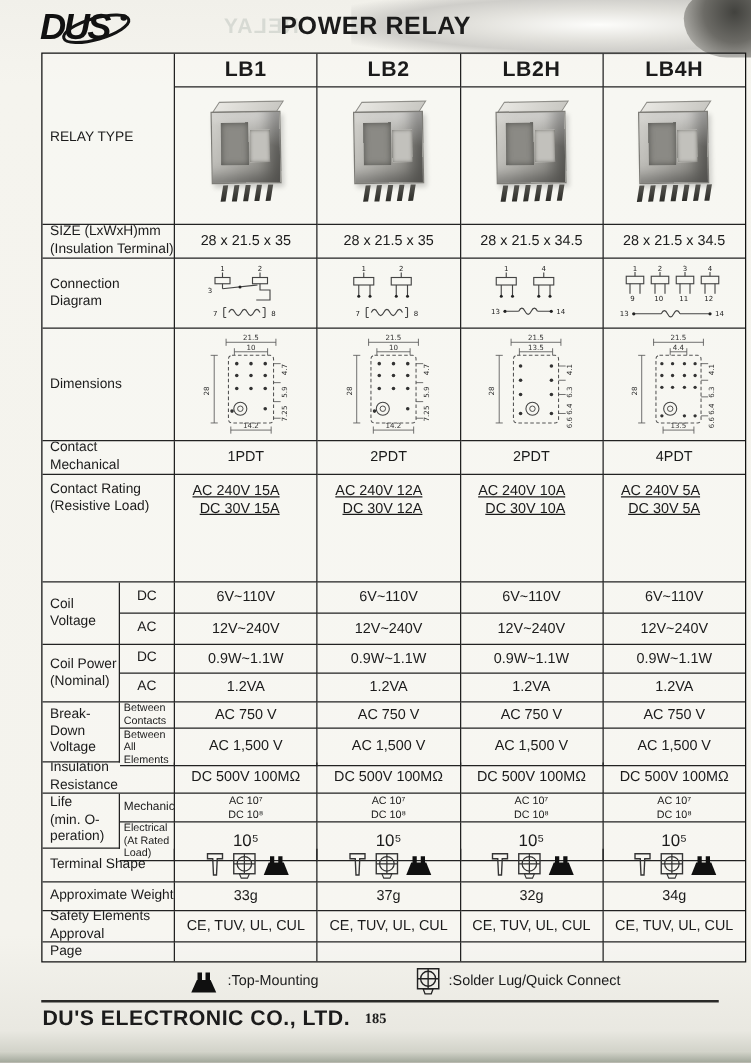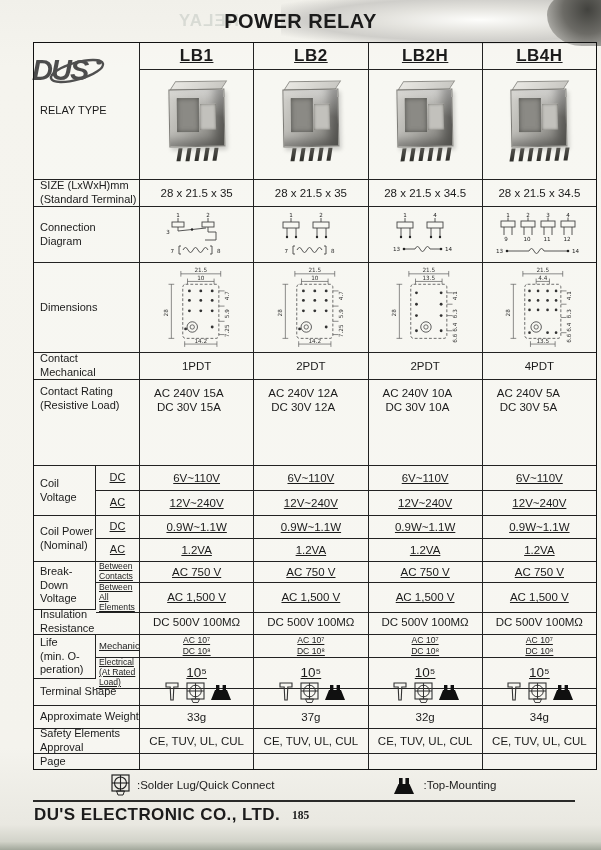--- a/index.html
+++ b/index.html
@@ -9,42 +9,42 @@
   .marble{position:absolute;top:0;right:0;width:320px;height:44px;
      background:radial-gradient(ellipse at 62% 45%, #fdfdfb 0%, #e3e2dd 35%, #cfceca 62%, rgba(207,206,202,0) 85%),
                 radial-gradient(ellipse at 90% 10%, #bdbcb7 0%, rgba(189,188,183,0) 60%);}
   .corner-blob{position:absolute;top:-6px;right:-4px;width:58px;height:52px;border-radius:40% 0 0 60%;
      background:radial-gradient(circle at 70% 30%, #42423e 0%, #6c6b66 45%, #a5a49f 75%, rgba(165,164,159,0) 95%);}
   .ghost-title{position:absolute;top:11px;left:178px;transform:scaleX(-1);opacity:.22;color:#7d8b84;
      font-weight:bold;font-size:17px;letter-spacing:1px;}
   .bottom-strip{position:absolute;left:0;bottom:0;width:100%;height:9px;background:linear-gradient(#d5d6cc,#a2a89b);}
 
   
-  .logo{position:absolute;top:6px;left:32px;width:88px;height:34px;margin-top:48px;}
+  .logo{position:absolute;top:6px;left:32px;width:88px;height:34px;}
   .logo-text{font-weight:900;font-size:29px;letter-spacing:-2px;font-style:italic;color:#111;}
   .orbit{position:absolute;left:14px;top:2px;width:62px;height:30px;pointer-events:none;}
   .title{position:absolute;top:10px;left:0;width:601px;text-align:center;font-weight:bold;font-size:20px;letter-spacing:.5px;}
 
   
   .tbl{position:absolute;left:33px;top:42px;width:564px;border:1.8px solid #111;background:rgba(255,255,255,.25);box-sizing:border-box;}
   .trow{display:flex;}
   .c{border-right:1.3px solid #222;border-bottom:1.3px solid #222;box-sizing:border-box;
      display:flex;align-items:center;justify-content:center;text-align:center;
      white-space:pre-line;font-size:11.5px;line-height:1.25;overflow:hidden;}
   .trow > .c:last-child{border-right:none;}
   .trow.last > .c{border-bottom:none;}
-  .colgroup{flex:1 1 0;display:flex;flex-direction:column;min-width:0;text-decoration:underline;}
+  .colgroup{flex:1 1 0;display:flex;flex-direction:column;min-width:0;}
   .colgroup > .trow{flex:1 1 0;}
   .v{flex:1 1 0;}
   .lbl{width:106px;flex:none;justify-content:flex-start;text-align:left;padding-left:6px;font-size:11px;}
   .glbl{width:62px;flex:none;justify-content:flex-start;text-align:left;padding-left:6px;font-size:11px;}
   .sub{width:44px;flex:none;font-size:11px;}
   .sub.small{font-size:8.6px;justify-content:flex-start;text-align:left;padding-left:3px;line-height:1.15;}
   .mh{font-weight:bold;font-size:17px;letter-spacing:.5px;}
-  .topleft{align-items:flex-start;justify-content:flex-start;text-align:center;padding:6px 0 0 14px;}
+  .topleft{align-items:flex-start;justify-content:flex-start;text-align:right;padding:6px 0 0 14px;text-decoration:underline;}
   .lifemech{font-size:8.6px;line-height:1.3;}
   .lifeelec{font-size:13.5px;}
 
   
   .relay{position:relative;width:62px;height:88px;transform:rotate(-1deg);}
   .r-top{width:52px;height:9px;margin-left:7px;background:linear-gradient(90deg,#e8e7e2,#c9c8c3);
      border:1px solid #8f8e89;transform:skewX(-34deg);box-sizing:border-box;}
   .r-body{position:relative;width:56px;height:58px;margin-left:3px;margin-top:-1px;border:1px solid #7d7c77;box-sizing:border-box;
      background:linear-gradient(200deg, rgba(255,255,255,.6) 0%, rgba(255,255,255,0) 38%),
                 linear-gradient(115deg,#d4d3ce 0%,#aeada8 45%,#73726d 100%);
@@ -111,21 +111,21 @@
           </div>
           <div class="c v">
             <div class="relay"><div class="r-top"></div><div class="r-body"><div class="r-mech"></div><div class="r-mech2"></div></div><div class="r-pins"><i></i><i></i><i></i><i></i><i></i><i></i><i></i></div></div>
           </div>
         </div>
       </div>
     </div>
 
     <div class="trow" style="height:27px">
       <div class="c lbl">SIZE (LxWxH)mm
-(Standard Terminal)</div>
+(Insulation Terminal)</div>
       <div class="c v">28 x 21.5 x 35</div>
       <div class="c v">28 x 21.5 x 35</div>
       <div class="c v">28 x 21.5 x 34.5</div>
       <div class="c v">28 x 21.5 x 34.5</div>
     </div>
 
     <div class="trow" style="height:56px">
       <div class="c lbl">Connection Diagram</div>
       <div class="c v">
         <svg class="connsvg" width="104" height="50" viewBox="0 0 104 50">
@@ -618,40 +618,40 @@
       <div class="c lbl">Page</div>
       <div class="c v"></div>
       <div class="c v"></div>
       <div class="c v"></div>
       <div class="c v"></div>
     </div>
 
   </div>
 
   <div class="legend">
+    <div class="li li2">
+      <svg width="24" height="20" viewBox="0 0 24 20">
+        <g fill="#101010">
+            <path d="M2 19 h20 l-4.5 -10 h-11 z"></path>
+            <rect x="7" y="3" width="3.6" height="7"></rect>
+            <rect x="13.4" y="3" width="3.6" height="7"></rect>
+          </g>
+      </svg>
+      <span>:Top-Mounting</span>
+    </div>
     <div class="li li1">
       <svg width="19" height="22" viewBox="0 0 19 22">
         <rect x="1" y="1" width="17" height="16" fill="none" stroke="#222" stroke-width="1.2"></rect>
         <circle cx="9.5" cy="9" r="6" fill="none" stroke="#222" stroke-width="1.1"></circle>
         <line x1="9.5" y1="1" x2="9.5" y2="17" stroke="#222" stroke-width="1.1"></line>
         <line x1="1" y1="9" x2="18" y2="9" stroke="#222" stroke-width="1.1"></line>
         <path d="M5.5 17 h8 l-1.5 4 h-5 z" fill="none" stroke="#222" stroke-width="1"></path>
       </svg>
       <span>:Solder Lug/Quick Connect</span>
     </div>
-    <div class="li li2">
-      <svg width="24" height="20" viewBox="0 0 24 20">
-        <g fill="#101010">
-            <path d="M2 19 h20 l-4.5 -10 h-11 z"></path>
-            <rect x="7" y="3" width="3.6" height="7"></rect>
-            <rect x="13.4" y="3" width="3.6" height="7"></rect>
-          </g>
-      </svg>
-      <span>:Top-Mounting</span>
-    </div>
   </div>
 
   <div class="rule"></div>
   <div class="company">DU'S ELECTRONIC CO., LTD.</div>
   <div class="pageno">185</div>
   <div class="bottom-strip"></div>
 
 </div>
 
 </body></html>

